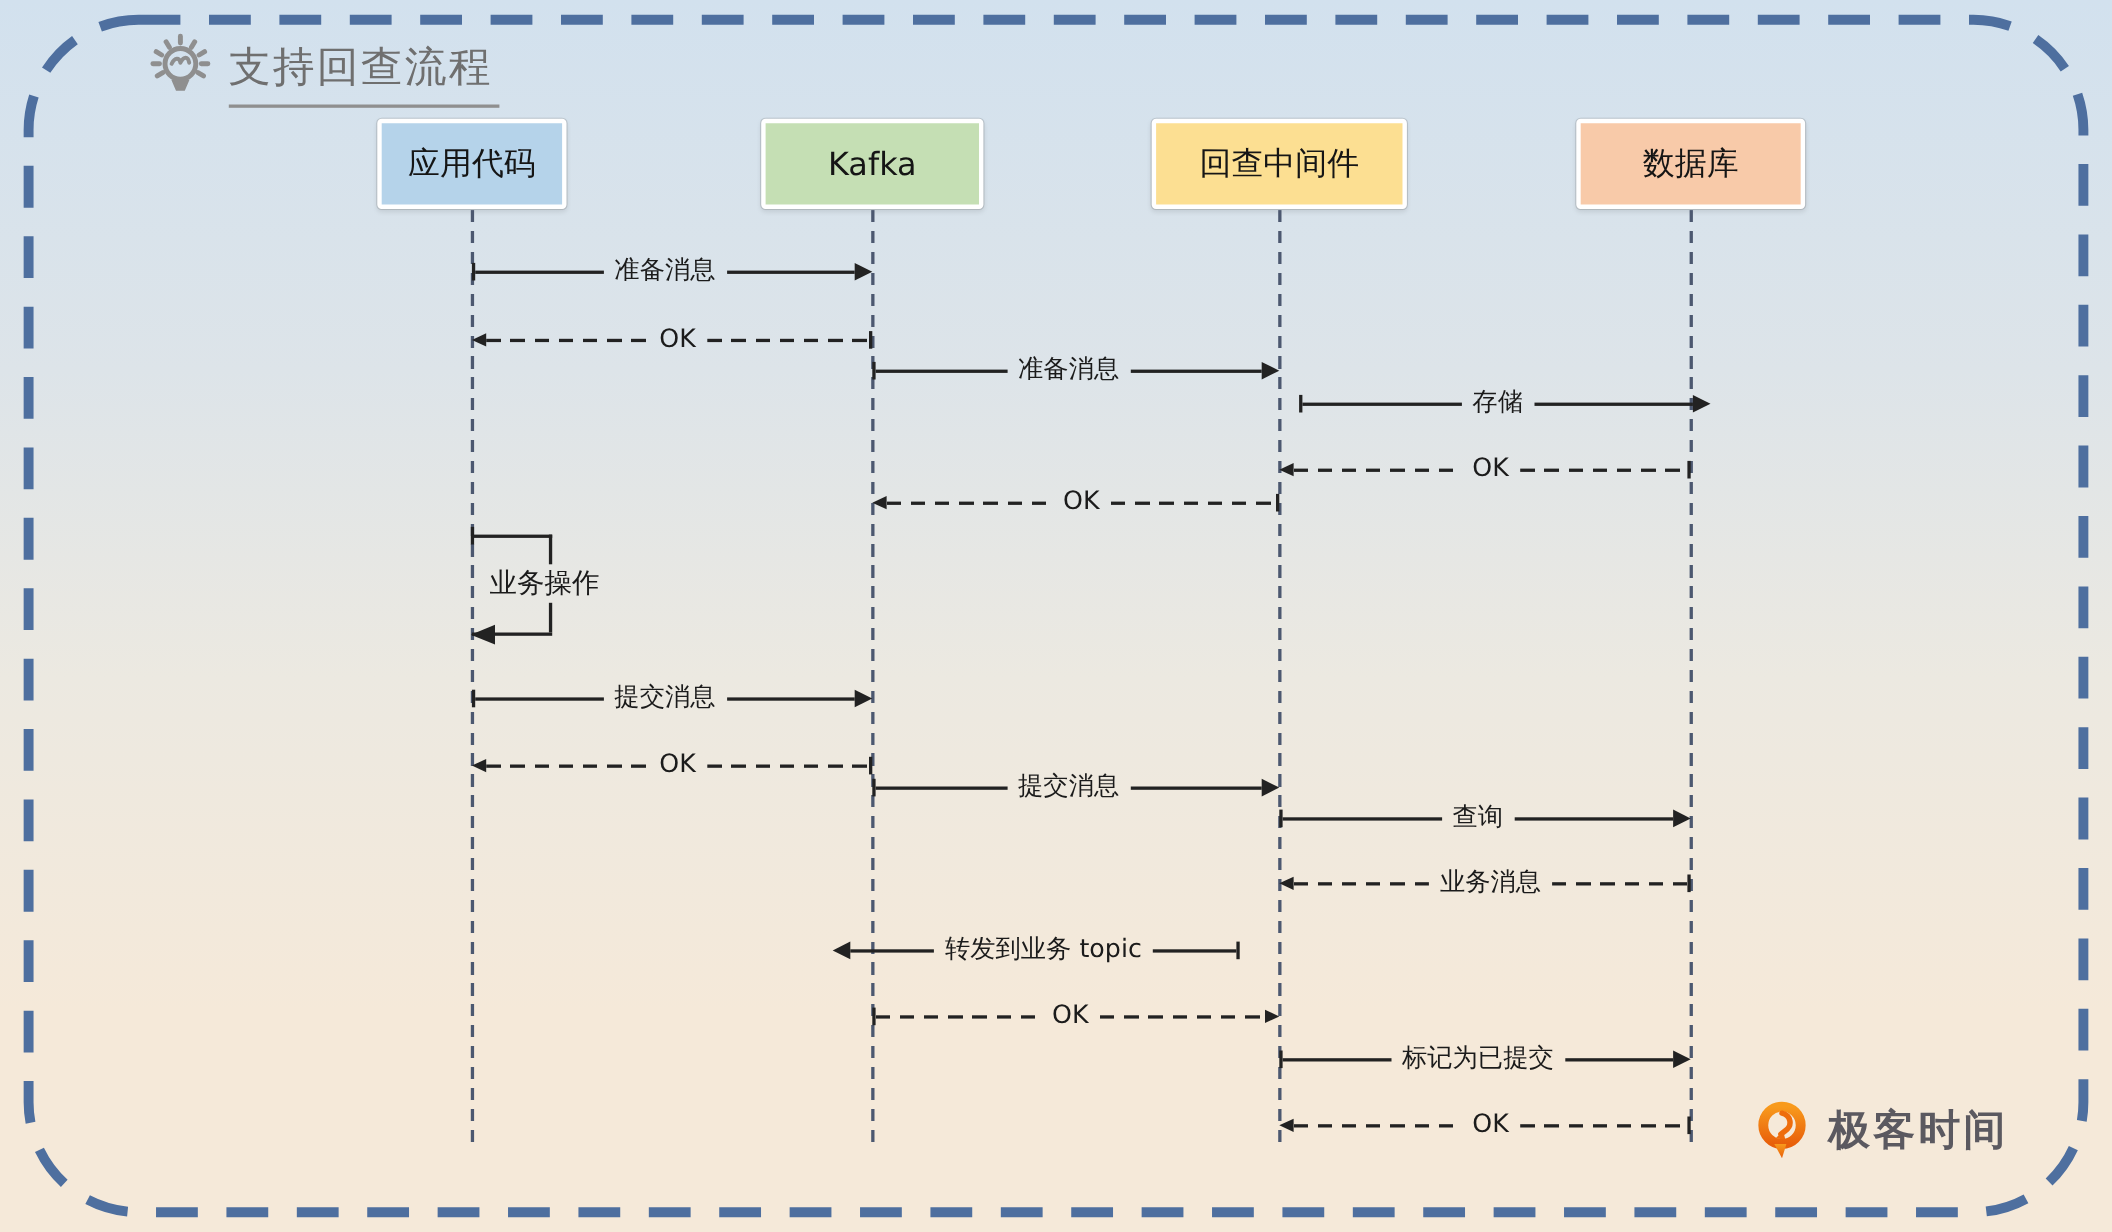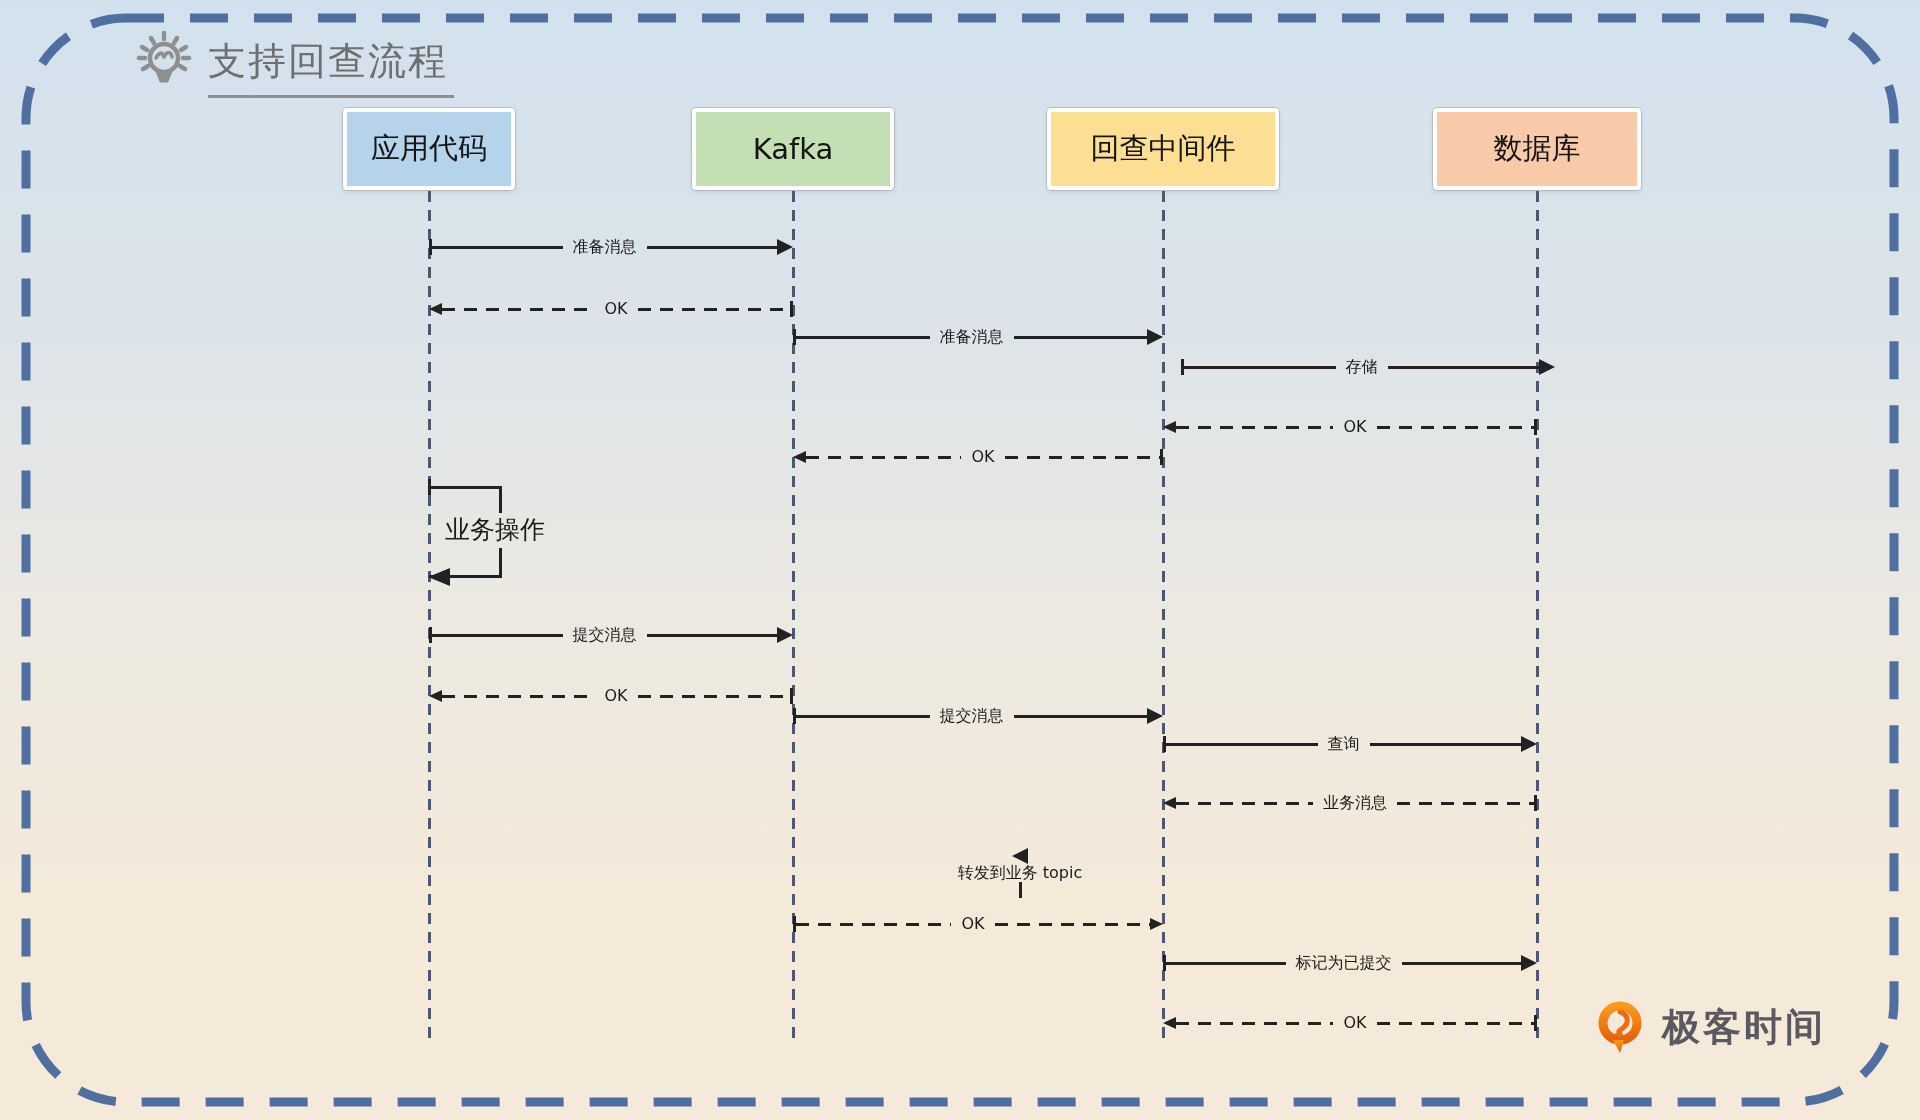--- a/index.html
+++ b/index.html
@@ -22,21 +22,21 @@
         display:flex;align-items:center;justify-content:center;box-sizing:border-box;}
   .pbox-label{font-size:29px;color:#151515;white-space:nowrap;}
   .lifeline{position:absolute;width:3px;
         background:repeating-linear-gradient(to bottom,var(--c-lifeline,#4c5870) 0 11px,transparent 11px 19px);}
 
   
   .msg{position:absolute;height:32px;display:flex;align-items:center;}
   .seg{flex:1;height:3px;}
   .seg.solid{background:var(--c-msg,#222);}
   .seg.dash{background:repeating-linear-gradient(to right,var(--c-msg,#222) 0 13px,transparent 13px 22px);}
-  .mlabel{padding:0 10px;font-size:16px;color:#1b1b1b;white-space:nowrap;line-height:1.1;flex:none;}
+  .mlabel{padding:0 10px;font-size:23px;color:#1b1b1b;white-space:nowrap;line-height:1.1;flex:none;}
   .tick{width:3px;height:16px;background:var(--c-msg,#222);flex:none;}
   .ah-right{width:0;height:0;border-top:8px solid transparent;border-bottom:8px solid transparent;border-left:16px solid var(--c-msg,#222);flex:none;}
   .ah-left{width:0;height:0;border-top:8px solid transparent;border-bottom:8px solid transparent;border-right:16px solid var(--c-msg,#222);flex:none;}
   .ah-right.sm{border-top-width:6px;border-bottom-width:6px;border-left-width:13px;}
   .ah-left.sm{border-top-width:6px;border-bottom-width:6px;border-right-width:13px;}
 
   
   .selfmsg{position:absolute;}
   .sm-line{position:absolute;background:var(--c-msg,#222);}
   .sm-label{position:absolute;font-size:25px;color:#1b1b1b;white-space:nowrap;line-height:1;}
@@ -166,21 +166,21 @@
         <div class="seg solid"></div>
         <div class="ah-right"></div>
       </div>
       <div class="msg" style="left: 1163px; top: 787px; width: 374px;">
         <div class="ah-left sm"></div>
         <div class="seg dash"></div>
         <span class="mlabel">业务消息</span>
         <div class="seg dash"></div>
         <div class="tick"></div>
       </div>
-      <div class="msg" style="left: 835px; top: 848px; width: 370px; flex-direction: column;">
+      <div class="msg" style="left: 757px; top: 848px; width: 370px;">
         <div class="ah-left"></div>
         <div class="seg solid"></div>
         <span class="mlabel">转发到业务 topic</span>
         <div class="seg solid"></div>
         <div class="tick"></div>
       </div>
       <div class="msg" style="left: 793px; top: 908px; width: 370px;">
         <div class="tick"></div>
         <div class="seg dash"></div>
         <span class="mlabel">OK</span>

